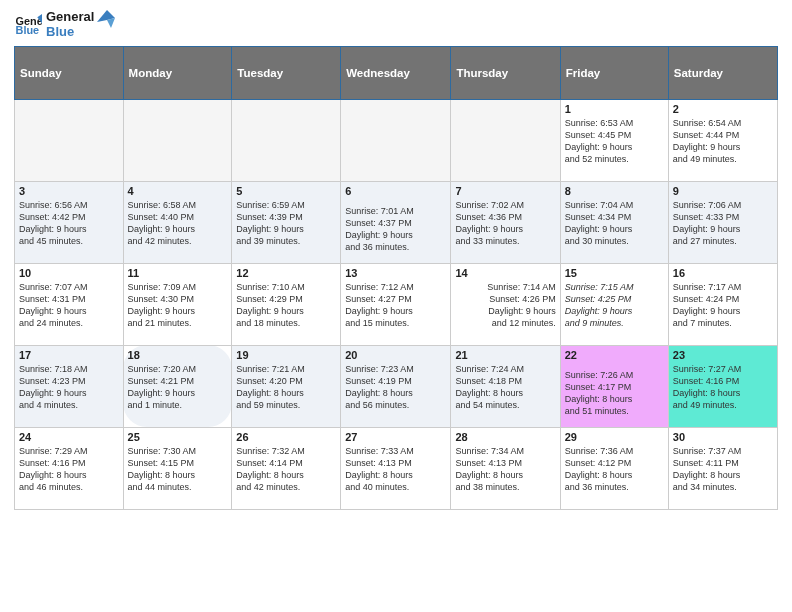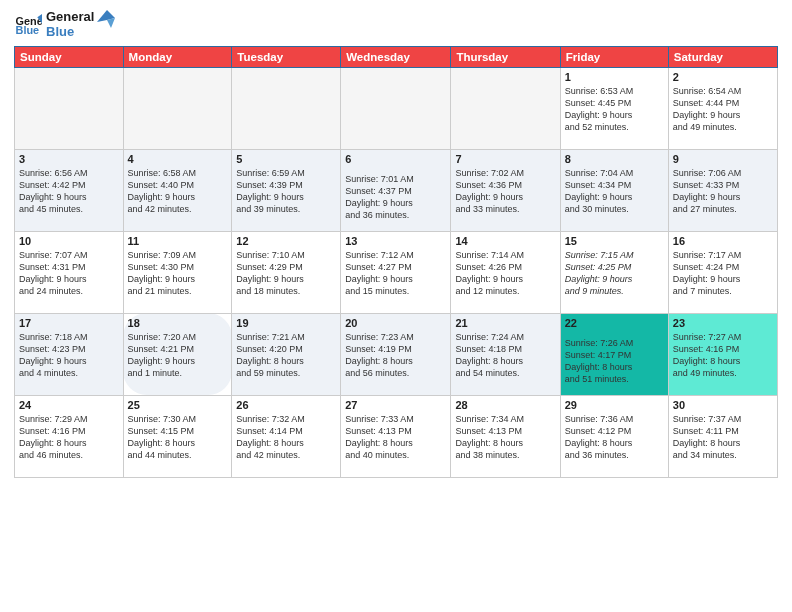--- a/index.html
+++ b/index.html
@@ -41,25 +41,25 @@
     .location {
       font-size: 13px;
       color: #555;
     }
     .calendar {
       width: 100%;
       border-collapse: collapse;
       border: 1px solid #bbb;
     }
     .calendar th {
-      background: #ef4444;
+      background: #737373;
       color: #fff;
       font-size: 11.5px;
       font-weight: bold;
-      padding: 4px 5px;
+      padding: 20px 5px;
       border: 1px solid #2d6aa0;
       text-align: left;
     }
     .calendar td {
       border: 1px solid #ccc;
       vertical-align: top;
       padding: 3px 4px;
       width: 113px;
       height: 82px;
       background: #fff;
@@ -216,21 +216,21 @@
           </td>
           <td>
             <span class="day-num">13</span>
             <div class="cell-info" style="white-space: pre-line;">Sunrise: 7:12 AM
 Sunset: 4:27 PM
 Daylight: 9 hours
 and 15 minutes.</div>
           </td>
           <td>
             <span class="day-num">14</span>
-            <div class="cell-info" style="white-space: pre-line;">Sunrise: 7:14 AM
+            <div class="cell-info" style="white-space: pre-line; text-align: right;">Sunrise: 7:14 AM
 Sunset: 4:26 PM
 Daylight: 9 hours
 and 12 minutes.</div>
           </td>
           <td>
             <span class="day-num">15</span>
             <div class="cell-info" style="white-space: pre-line; font-style: italic;">Sunrise: 7:15 AM
 Sunset: 4:25 PM
 Daylight: 9 hours
 and 9 minutes.</div>
@@ -272,21 +272,21 @@
 Daylight: 8 hours
 and 56 minutes.</div>
           </td>
           <td style="background: rgb(238, 242, 247);">
             <span class="day-num">21</span>
             <div class="cell-info" style="white-space: pre-line;">Sunrise: 7:24 AM
 Sunset: 4:18 PM
 Daylight: 8 hours
 and 54 minutes.</div>
           </td>
-          <td style="background: #14b8a6;">
+          <td style="background: #f0abfc;">
             <span class="day-num">22</span>
             <div class="cell-info" style="white-space: pre-line; margin-top: 8px;">Sunrise: 7:26 AM
 Sunset: 4:17 PM
 Daylight: 8 hours
 and 51 minutes.</div>
           </td>
           <td style="background: #5eead4;">
             <span class="day-num">23</span>
             <div class="cell-info" style="white-space: pre-line;">Sunrise: 7:27 AM
 Sunset: 4:16 PM

